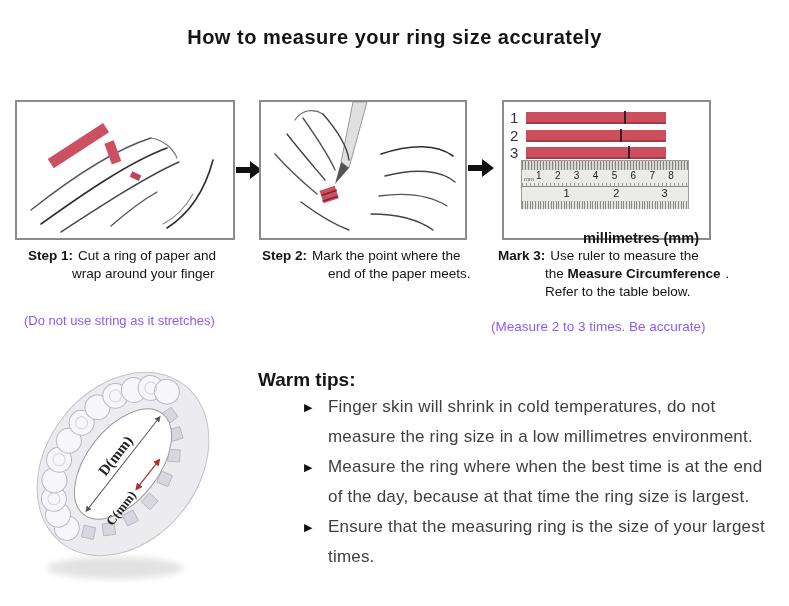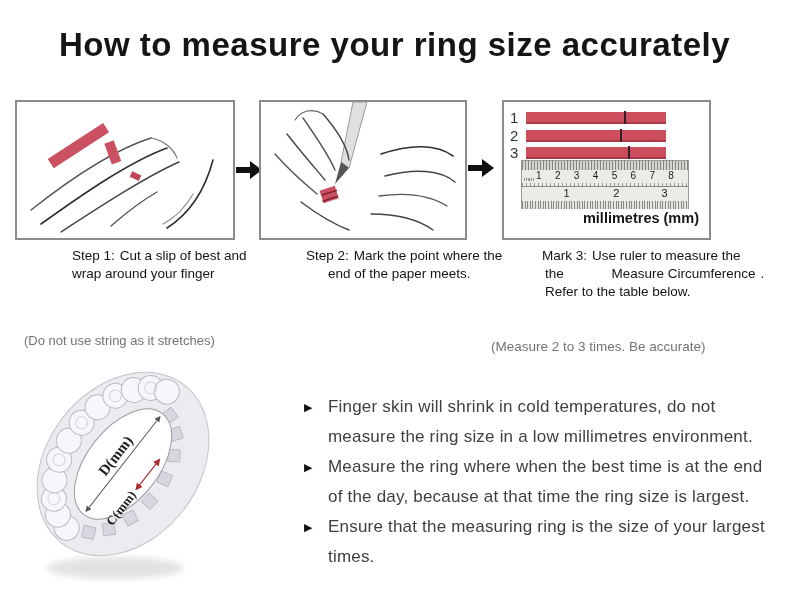--- a/index.html
+++ b/index.html
@@ -1,40 +1,40 @@
 <!DOCTYPE html>
 <html><head>
 <meta charset="utf-8">
 <style>
   * { margin:0; padding:0; box-sizing:border-box; }
   body { background:#fff; font-family:"Liberation Sans", sans-serif; }
   .page { position:relative; width:789px; height:606px; background:#ffffff; overflow:hidden; margin:0 auto; }
 
   .title { position:absolute; top:26px; left:0; width:789px; text-align:center;
-           font-size:33px; font-weight:600; letter-spacing:0.5px; color:#151515; }
+           font-size:20px; font-weight:600; letter-spacing:0.5px; color:#151515; }
 
   .step-box { position:absolute; top:100px; height:140px; border:2px solid #8c8c8c; background:#fff; }
   .box1 { left:15px;  width:220px; }
   .box2 { left:259px; width:208px; }
   .box3 { left:502px; width:209px; }
 
   .step-arrow { position:absolute; width:26px; height:22px; }
   .arrow1 { left:236px; top:159px; }
   .arrow2 { left:468px; top:157px; }
 
   .caption { position:absolute; font-size:13.5px; line-height:18px; color:#141414; white-space:nowrap; }
   .cap1 { left:28px;  top:247px; }
   .cap2 { left:262px; top:247px; }
   .cap3 { left:498px; top:247px; }
-  .caption b { font-weight:400; margin-right:5px;margin-left:44px; }
+  .caption b { font-weight:700; margin-right:5px; }
   .cap1 .l2 { padding-left:44px; }
   .cap2 .l2 { padding-left:66px; }
   .cap3 .l2, .cap3 .l3 { padding-left:47px; }
 
-  .note { position:absolute; font-size:13px; color:#737373; white-space:nowrap;margin-top:20px; }
+  .note { position:absolute; font-size:13px; color:#8b5cf6; white-space:nowrap; }
   .note1 { left:24px;  top:313px; }
   .note3 { left:491px; top:319px; font-size:13.5px; }
 
   
   .strip-row { position:absolute; left:6px; display:flex; align-items:center; height:13px; }
   .strip-row .num { width:16px; font-size:15px; color:#333; line-height:13px; }
   .strip { position:relative; width:140px; height:12px; background:#cd4f5e; border-bottom:2px solid #a83a49; }
   .strip .mark { position:absolute; top:-1px; bottom:-2px; width:2px; background:#33202a; }
   .r1 { top:9px; } .r2 { top:27px; } .r3 { top:44px; }
 
@@ -46,21 +46,21 @@
               background-image:repeating-linear-gradient(90deg,#8a8a84 0,#8a8a84 1px,transparent 1px,transparent 2.6px); }
   .cmrow { position:relative; height:13px; display:flex; justify-content:space-between;
            padding:0 14px; font-size:10px; color:#222; }
   .mmtag { position:absolute; left:2px; top:6px; font-size:6px; color:#555; }
   .midticks { height:4px; border-bottom:1px solid #888882;
               background-image:repeating-linear-gradient(90deg,#9a9a94 0,#9a9a94 1px,transparent 1px,transparent 4px); }
   .inchrow { position:relative; height:14px; font-size:11px; color:#222; }
   .inchrow span { position:absolute; top:0; }
   .in1 { left:25%; } .in2 { left:55%; } .in3 { left:84%; }
 
-  .unit-caption { position:absolute; left:0; right:10px; top:108px; text-align:right;
+  .unit-caption { position:absolute; left:0; right:10px; top:128px; text-align:right;
                   font-size:14.5px; font-weight:600; color:#161616; }
 
   
   .tips-heading { position:absolute; left:258px; top:369px; font-size:19px; font-weight:600; color:#161616; }
   .tips { position:absolute; left:260px; top:392px; width:525px;margin-left:44px; }
   .tip-line { font-size:17px; line-height:30px; color:#3f3f3f; letter-spacing:0.2px; white-space:nowrap; }
   .tip-line .marker { display:inline-block; width:24px; font-size:11px; color:#111; vertical-align:1px; }
   .tip-line.cont { padding-left:24px; }
 
   .ring-wrap { position:absolute; left:3px; top:370px; width:246px; height:232px; }
@@ -166,21 +166,21 @@
         <span class="in2">2</span>
         <span class="in3">3</span>
       </div>
       <div class="tickband bottom"></div>
     </div>
 
     <div class="unit-caption">millimetres (mm)</div>
   </div>
 
   <div class="caption cap1">
-    <div class="l1"><b>Step 1:</b><span>Cut a slip of best and</span></div>
+    <div class="l1"><b>Step 1:</b><span>Cut a ring of paper and</span></div>
     <div class="l2">wrap around your finger</div>
   </div>
   <div class="note note1">(Do not use string as it stretches)</div>
 
   <div class="caption cap2">
     <div class="l1"><b>Step 2:</b><span>Mark the point where the</span></div>
     <div class="l2">end of the paper meets.</div>
   </div>
 
   <div class="caption cap3">
@@ -239,20 +239,21 @@
         </g>
         <ellipse cx="120" cy="94" rx="64" ry="36" fill="#ffffff" stroke="#9a9aa2" stroke-width="1"></ellipse>
         <line x1="60" y1="94" x2="180" y2="94" stroke="#555" stroke-width="1" marker-start="url(#ah-d)" marker-end="url(#ah-d)"></line>
         <text x="122" y="88" text-anchor="middle" font-size="15" font-weight="bold" fill="#222">D(mm)</text>
         <line x1="108" y1="120" x2="146" y2="120" stroke="#b03030" stroke-width="1.2" marker-start="url(#ah-c)" marker-end="url(#ah-c)"></line>
         <text x="104" y="124" text-anchor="end" font-size="13" font-weight="bold" fill="#222">C(mm)</text>
       </g>
     </svg>
   </div>
 
+  <div class="tips-heading">Warm tips:</div>
   <div class="tips">
     <div class="tip-line"><span class="marker">▶</span><span>Finger skin will shrink in cold temperatures, do not</span></div>
     <div class="tip-line cont">measure the ring size in a low millimetres environment.</div>
 
     <div class="tip-line"><span class="marker">▶</span><span>Measure the ring where when the best time is at the end</span></div>
     <div class="tip-line cont">of the day, because at that time the ring size is largest.</div>
 
     <div class="tip-line"><span class="marker">▶</span><span>Ensure that the measuring ring is the size of your largest</span></div>
     <div class="tip-line cont">times.</div>
   </div>

